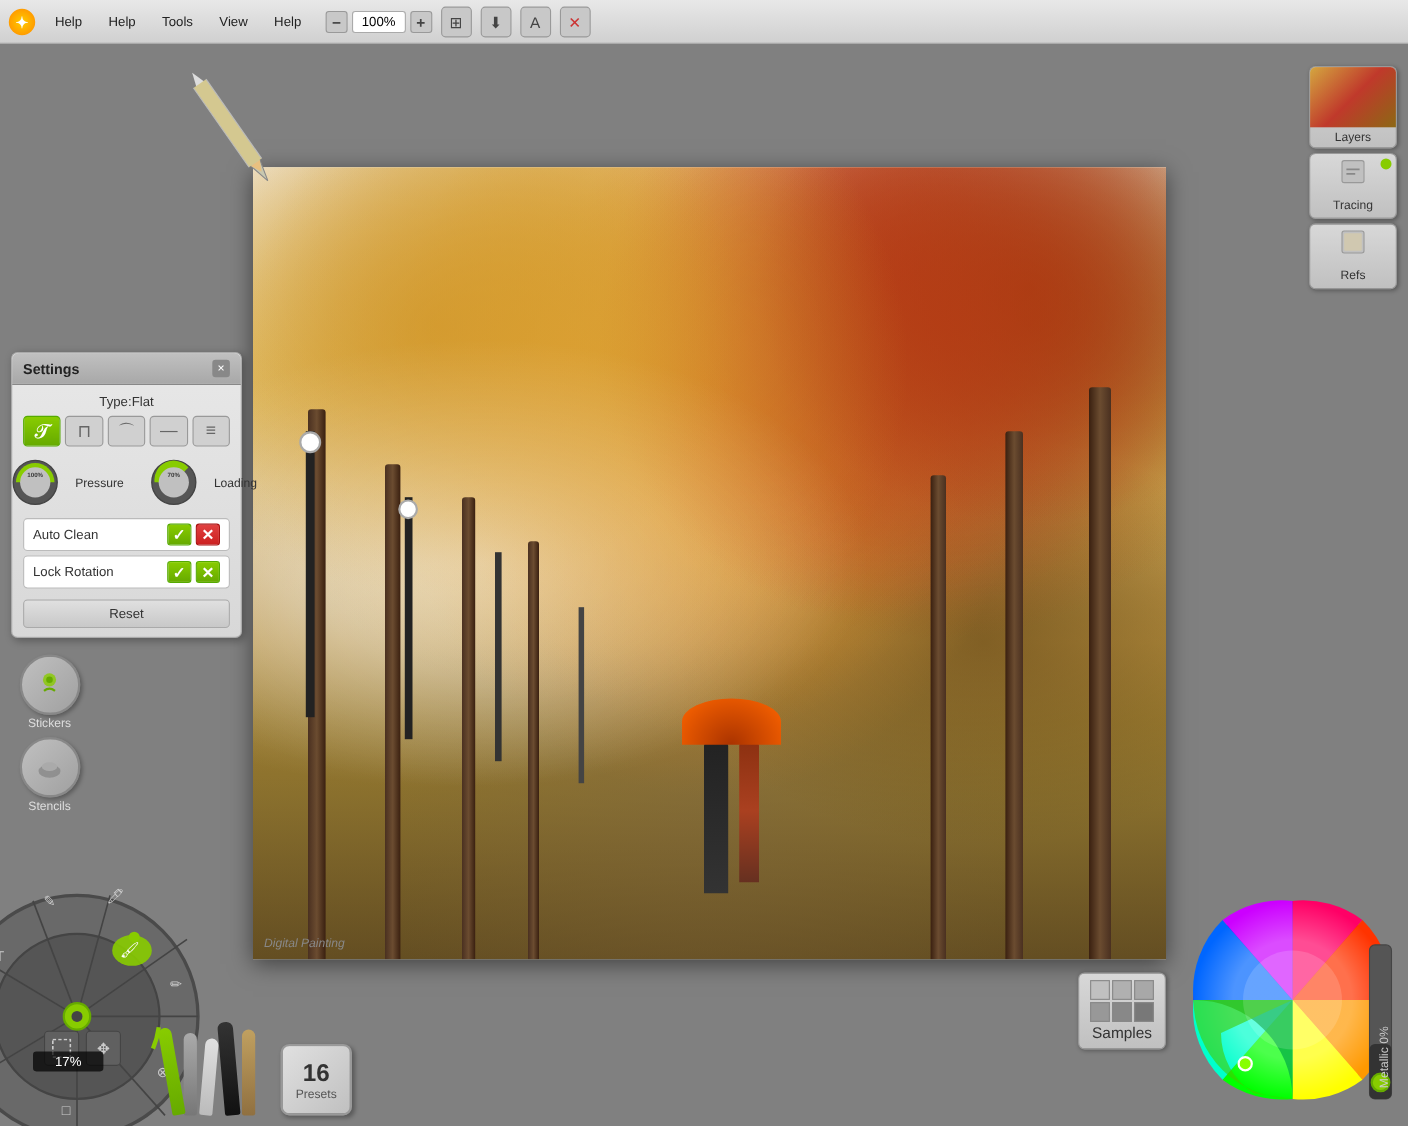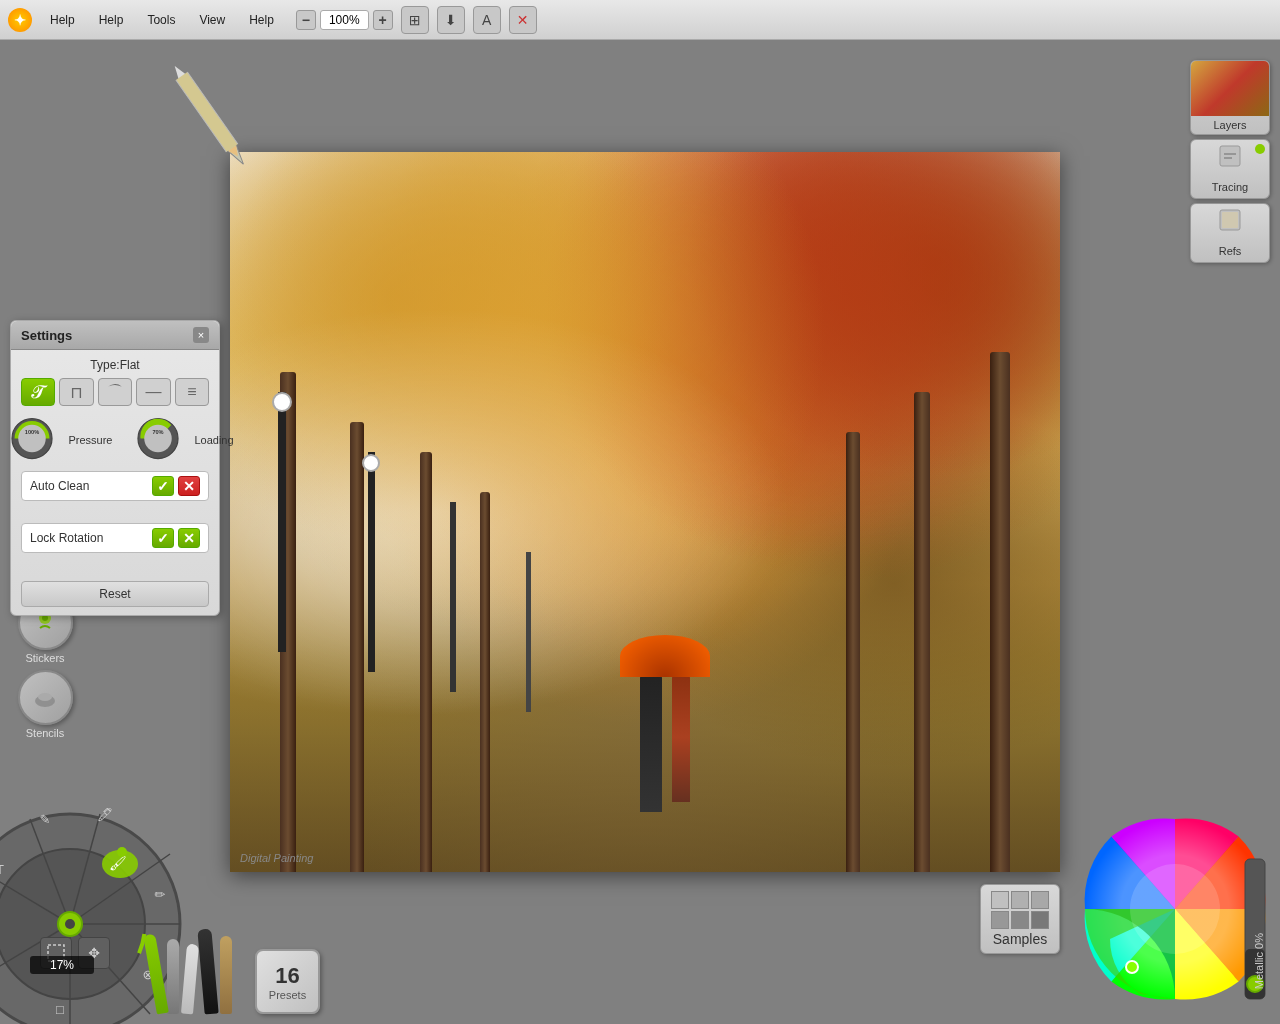--- a/index.html
+++ b/index.html
@@ -166,21 +166,21 @@
     }
     .dial-label { font-size: 11px; color: #333; margin-top: 2px; }
 
     
     .checkbox-row {
       display: flex; align-items: center; justify-content: space-between;
       background: white;
       border: 1px solid #bbb;
       border-radius: 4px;
       padding: 4px 8px;
-      margin-bottom: 22px;
+      margin-bottom: 4px;
     }
     .checkbox-label { font-size: 12px; color: #333; flex: 1; }
     .checkbox-check {
       width: 22px; height: 20px;
       background: linear-gradient(180deg, #88cc00 0%, #66aa00 100%);
       border: 1px solid #55aa00;
       border-radius: 3px;
       display: flex; align-items: center; justify-content: center;
       cursor: pointer; color: white; font-size: 14px; font-weight: bold;
       margin-right: 4px;

